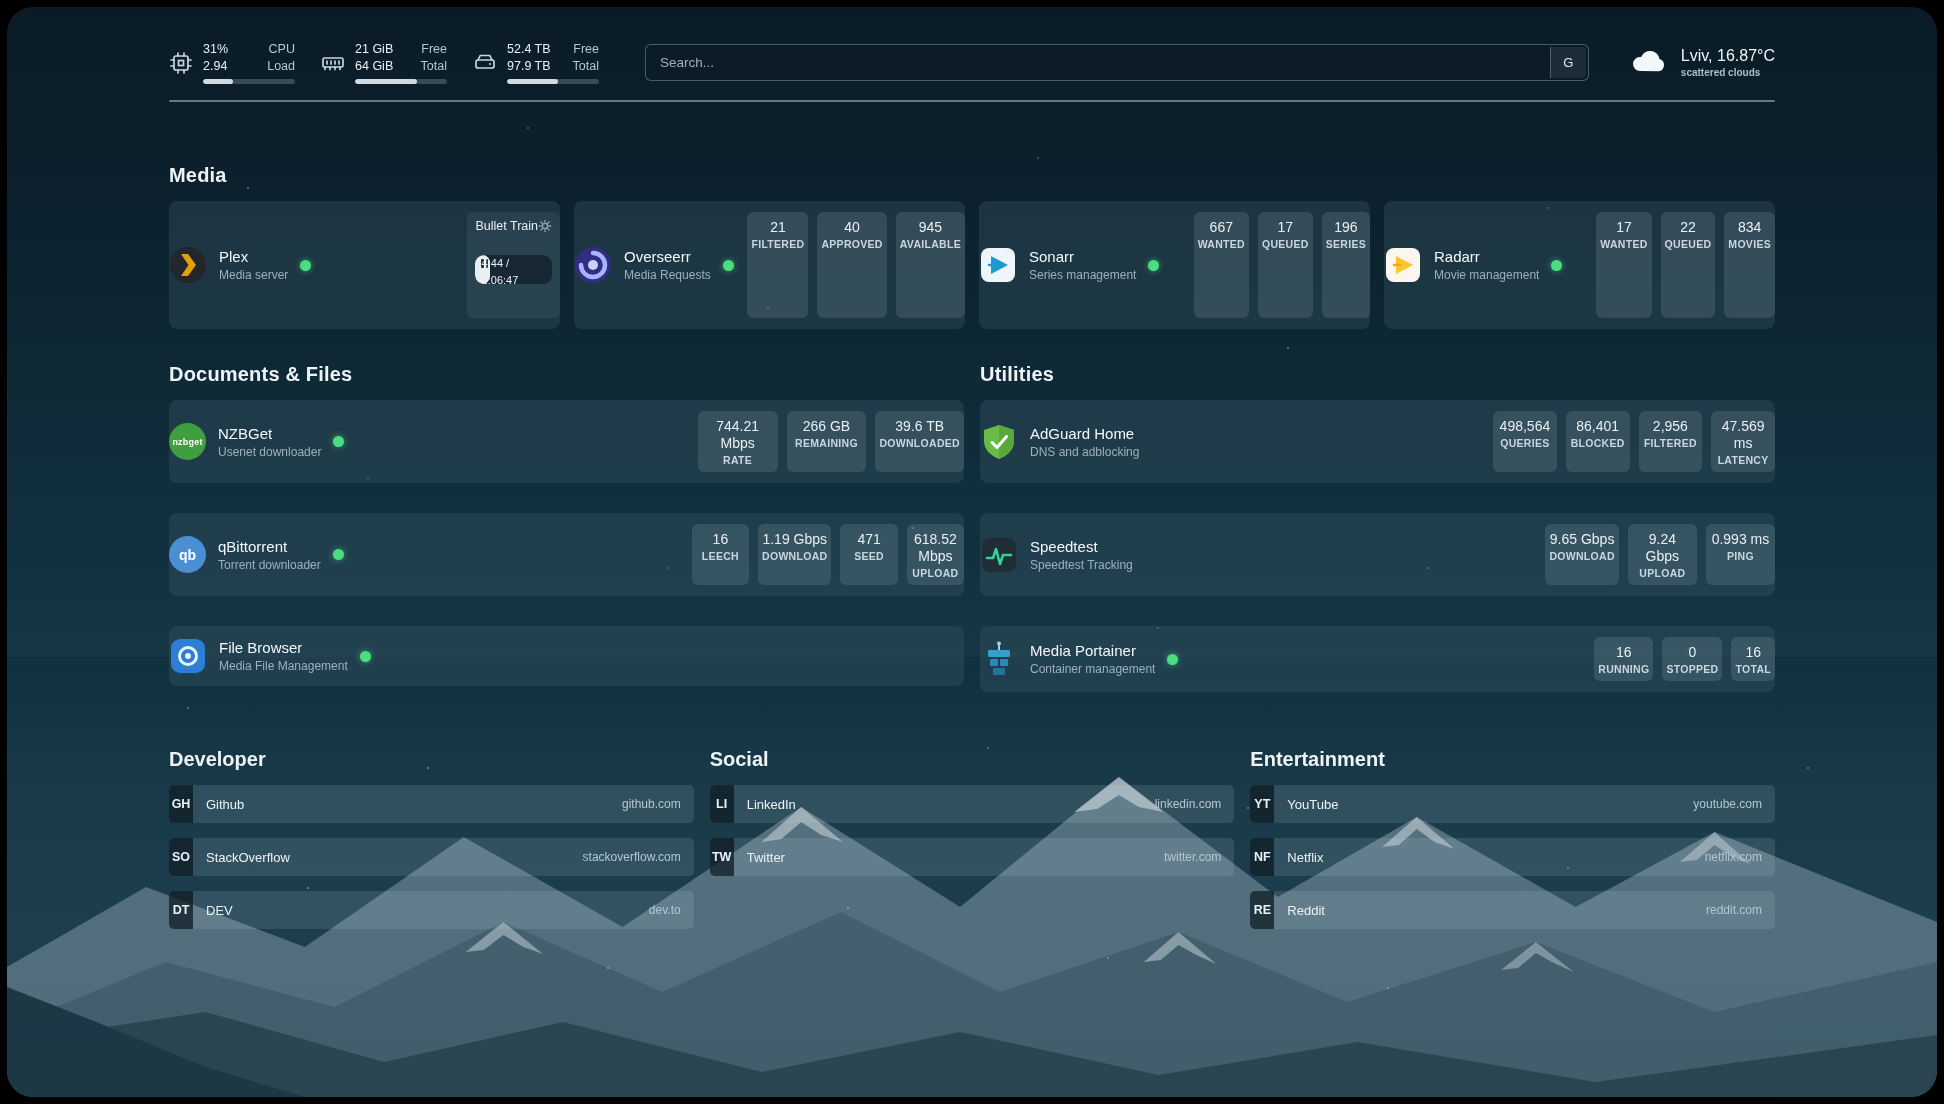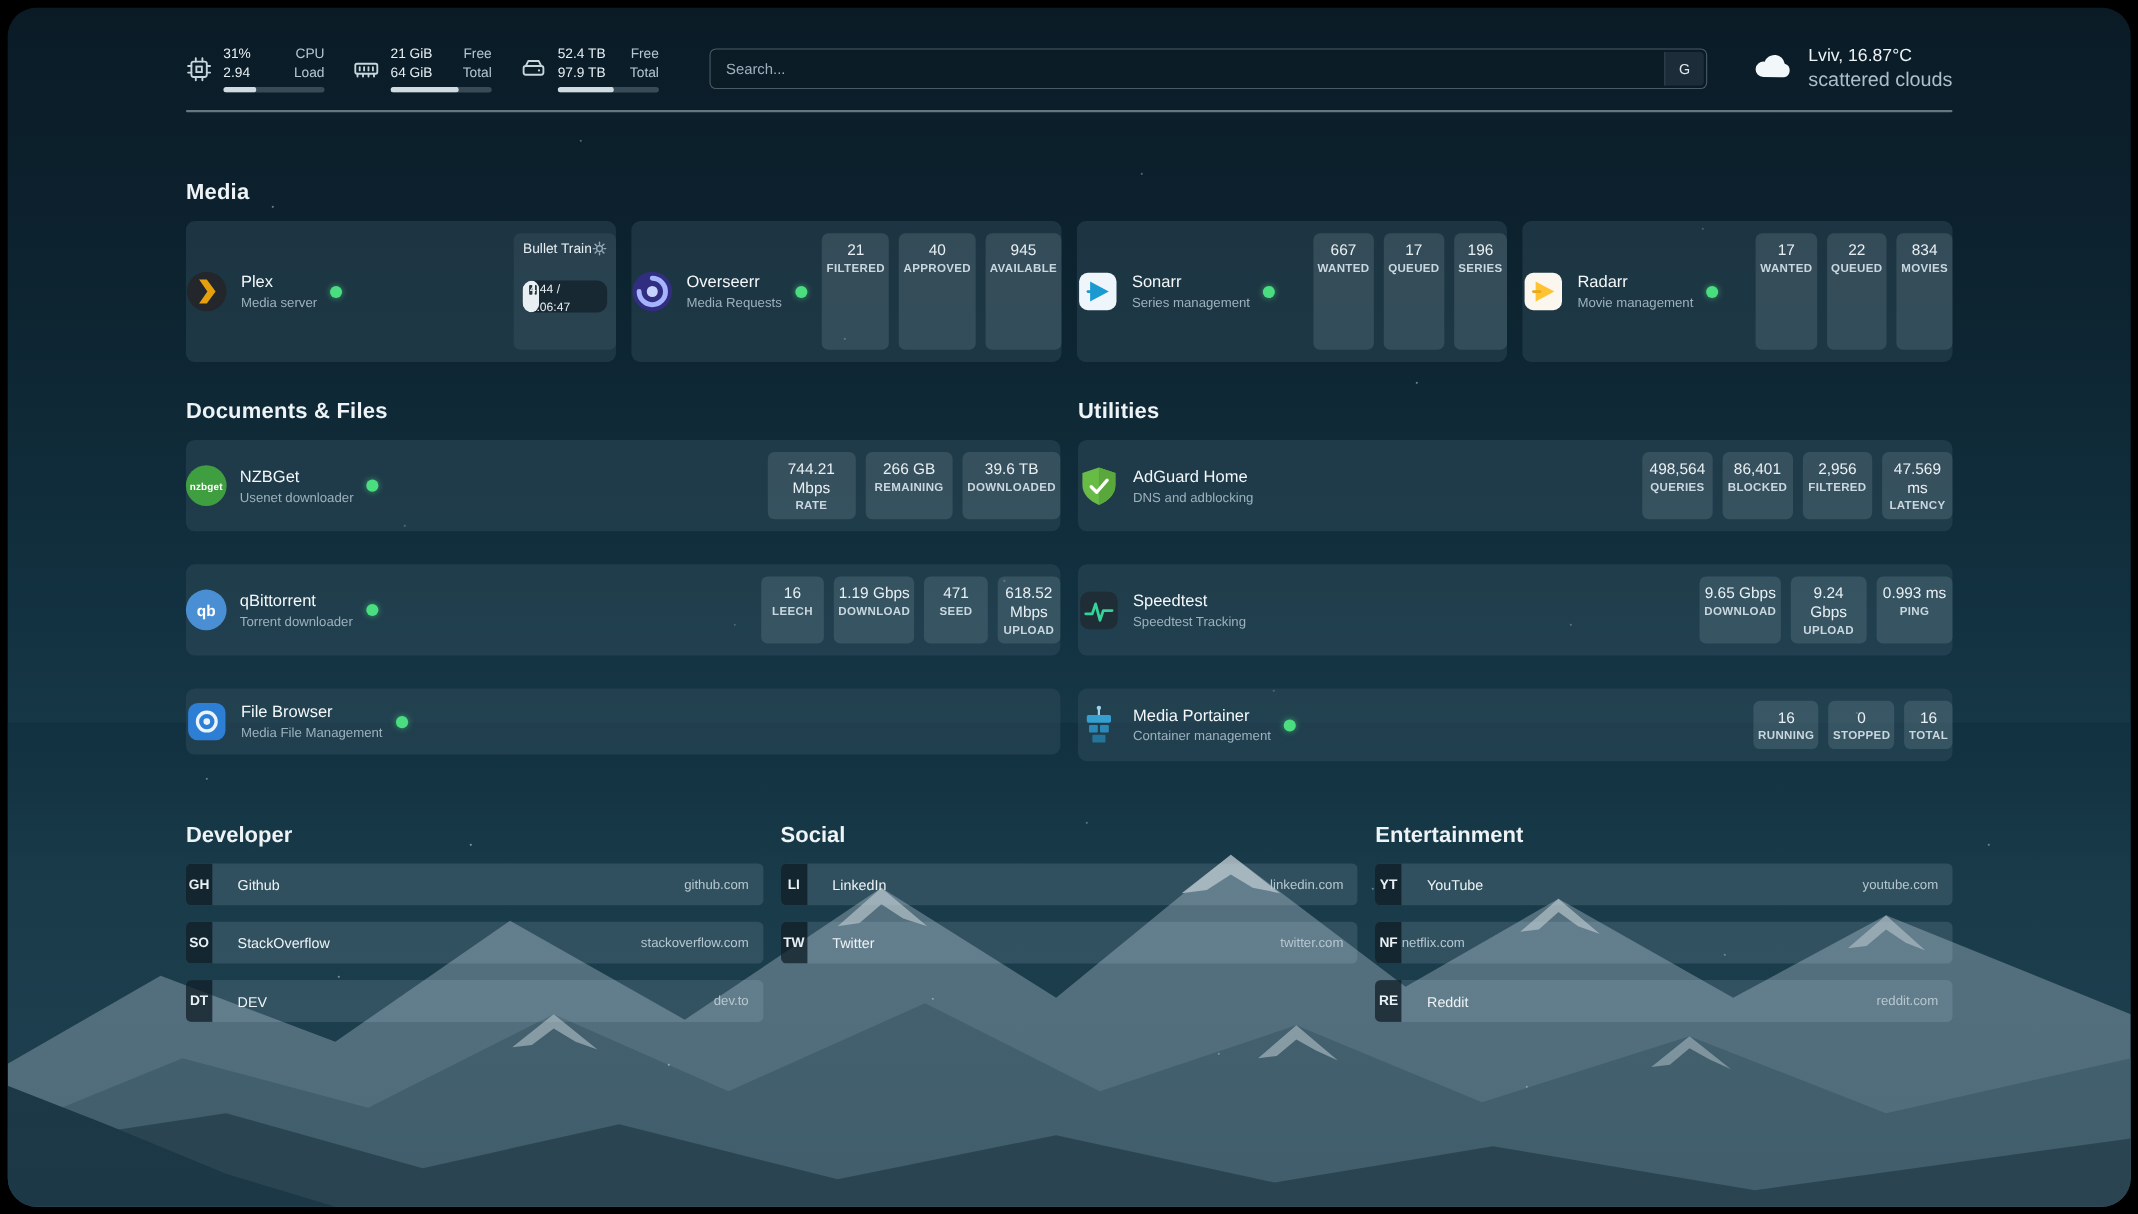--- a/index.html
+++ b/index.html
@@ -45,21 +45,21 @@
   .search { flex:1; max-width:1012px; margin-left:46px; margin-right:40px; position:relative; }
   .search input { width:100%; height:37px; background:rgba(13,27,36,.55); border:1px solid rgba(165,185,196,.40);
     border-radius:6px; color:#e9f0f4; font-size:13.5px; padding:0 50px 0 14px; outline:none; font-family:"Liberation Sans", sans-serif; }
   .search input::placeholder { color:#9db1bd; }
   .search-btn { position:absolute; right:3px; top:3px; bottom:3px; width:36px; border:none; border-left:1px solid rgba(165,185,196,.35);
     background:rgba(30,48,60,.9); color:#dfe8ee; font-size:13px; border-radius:0 4px 4px 0; cursor:pointer; }
 
   .weather { margin-left:auto; display:flex; align-items:center; gap:12px; }
   .weather svg { width:40px; height:30px; }
   .weather-loc { color:#eef3f6; font-size:16px; text-align:left; }
-  .weather-cond { color:#aebfc9; font-size:18px; margin-top:2px; }
+  .weather-cond { color:#aebfc9; font-size:10px; margin-top:2px;font-weight:bold; }
 
   .divider { margin-top:16px; height:2px; background:rgba(215,228,234,.45); border-radius:1px; }
 
   
   .section-title { color:#eef3f6; font-size:20px; font-weight:700; letter-spacing:.2px; }
   .media-section { margin-top:62px; }
   .media-grid { margin-top:14px; display:grid; grid-template-columns:repeat(4,1fr); gap:14px; }
 
   .card { background:rgba(56,82,98,.40); border-radius:8px; padding:11px 0; display:flex; flex-direction:row;
     justify-content:space-between; gap:10px; }
@@ -99,21 +99,21 @@
   .glyph-qb { background:#4a8fd4; font-size:14px; }
 
   
   .bookmarks { margin-top:56px; display:grid; grid-template-columns:1fr 1fr 1fr; gap:16px; padding-bottom:40px; }
   .bm-title { color:#eef3f6; font-size:20px; font-weight:700; }
   .bm-list { margin-top:14px; display:flex; flex-direction:column; gap:15px; }
   .bm-row { display:flex; align-items:stretch; background:rgba(190,215,228,.14); border-radius:5px; overflow:hidden;
     height:38px; cursor:pointer; }
   .bm-abbr { width:24px; background:rgba(9,22,30,.72); color:#e9f0f4; font-size:12.5px; font-weight:600;
     display:flex; align-items:center; justify-content:center; }
-  .bm-name { flex:1; color:#eef3f6; font-size:13px; display:flex; align-items:center; padding-left:23px; }
+  .bm-name { flex:1; color:#eef3f6; font-size:13px; display:flex; align-items:center; padding-left:13px; }
   .bm-url { color:#b6c7d0; font-size:12px; display:flex; align-items:center; padding-right:13px; }
 </style>
 </head>
 <body>
 
 <div class="frame">
   <div class="bg">
     <svg class="mountains" viewBox="0 0 1944 440" preserveAspectRatio="none">
       <polygon fill="#7e96a4" opacity="0.85" points="0,310 140,230 300,290 460,180 620,270 800,150 960,250 1120,120 1280,240 1420,160 1580,250 1720,175 1944,265 1944,440 0,440"></polygon>
       <polygon fill="#e9f0f4" opacity="0.9" points="1075,155 1120,120 1165,155 1140,150 1120,138 1098,152"></polygon>
@@ -583,20 +583,21 @@
       <div>
         <h2 class="bm-title">Entertainment</h2>
         <div class="bm-list">
           <div class="bm-row">
             <span class="bm-abbr">YT</span>
             <span class="bm-name">YouTube</span>
             <span class="bm-url">youtube.com</span>
           </div>
           <div class="bm-row">
             <span class="bm-abbr">NF</span>
+            <span class="bm-name">Netflix</span>
             <span class="bm-url">netflix.com</span>
           </div>
           <div class="bm-row">
             <span class="bm-abbr">RE</span>
             <span class="bm-name">Reddit</span>
             <span class="bm-url">reddit.com</span>
           </div>
         </div>
       </div>
     </div>

